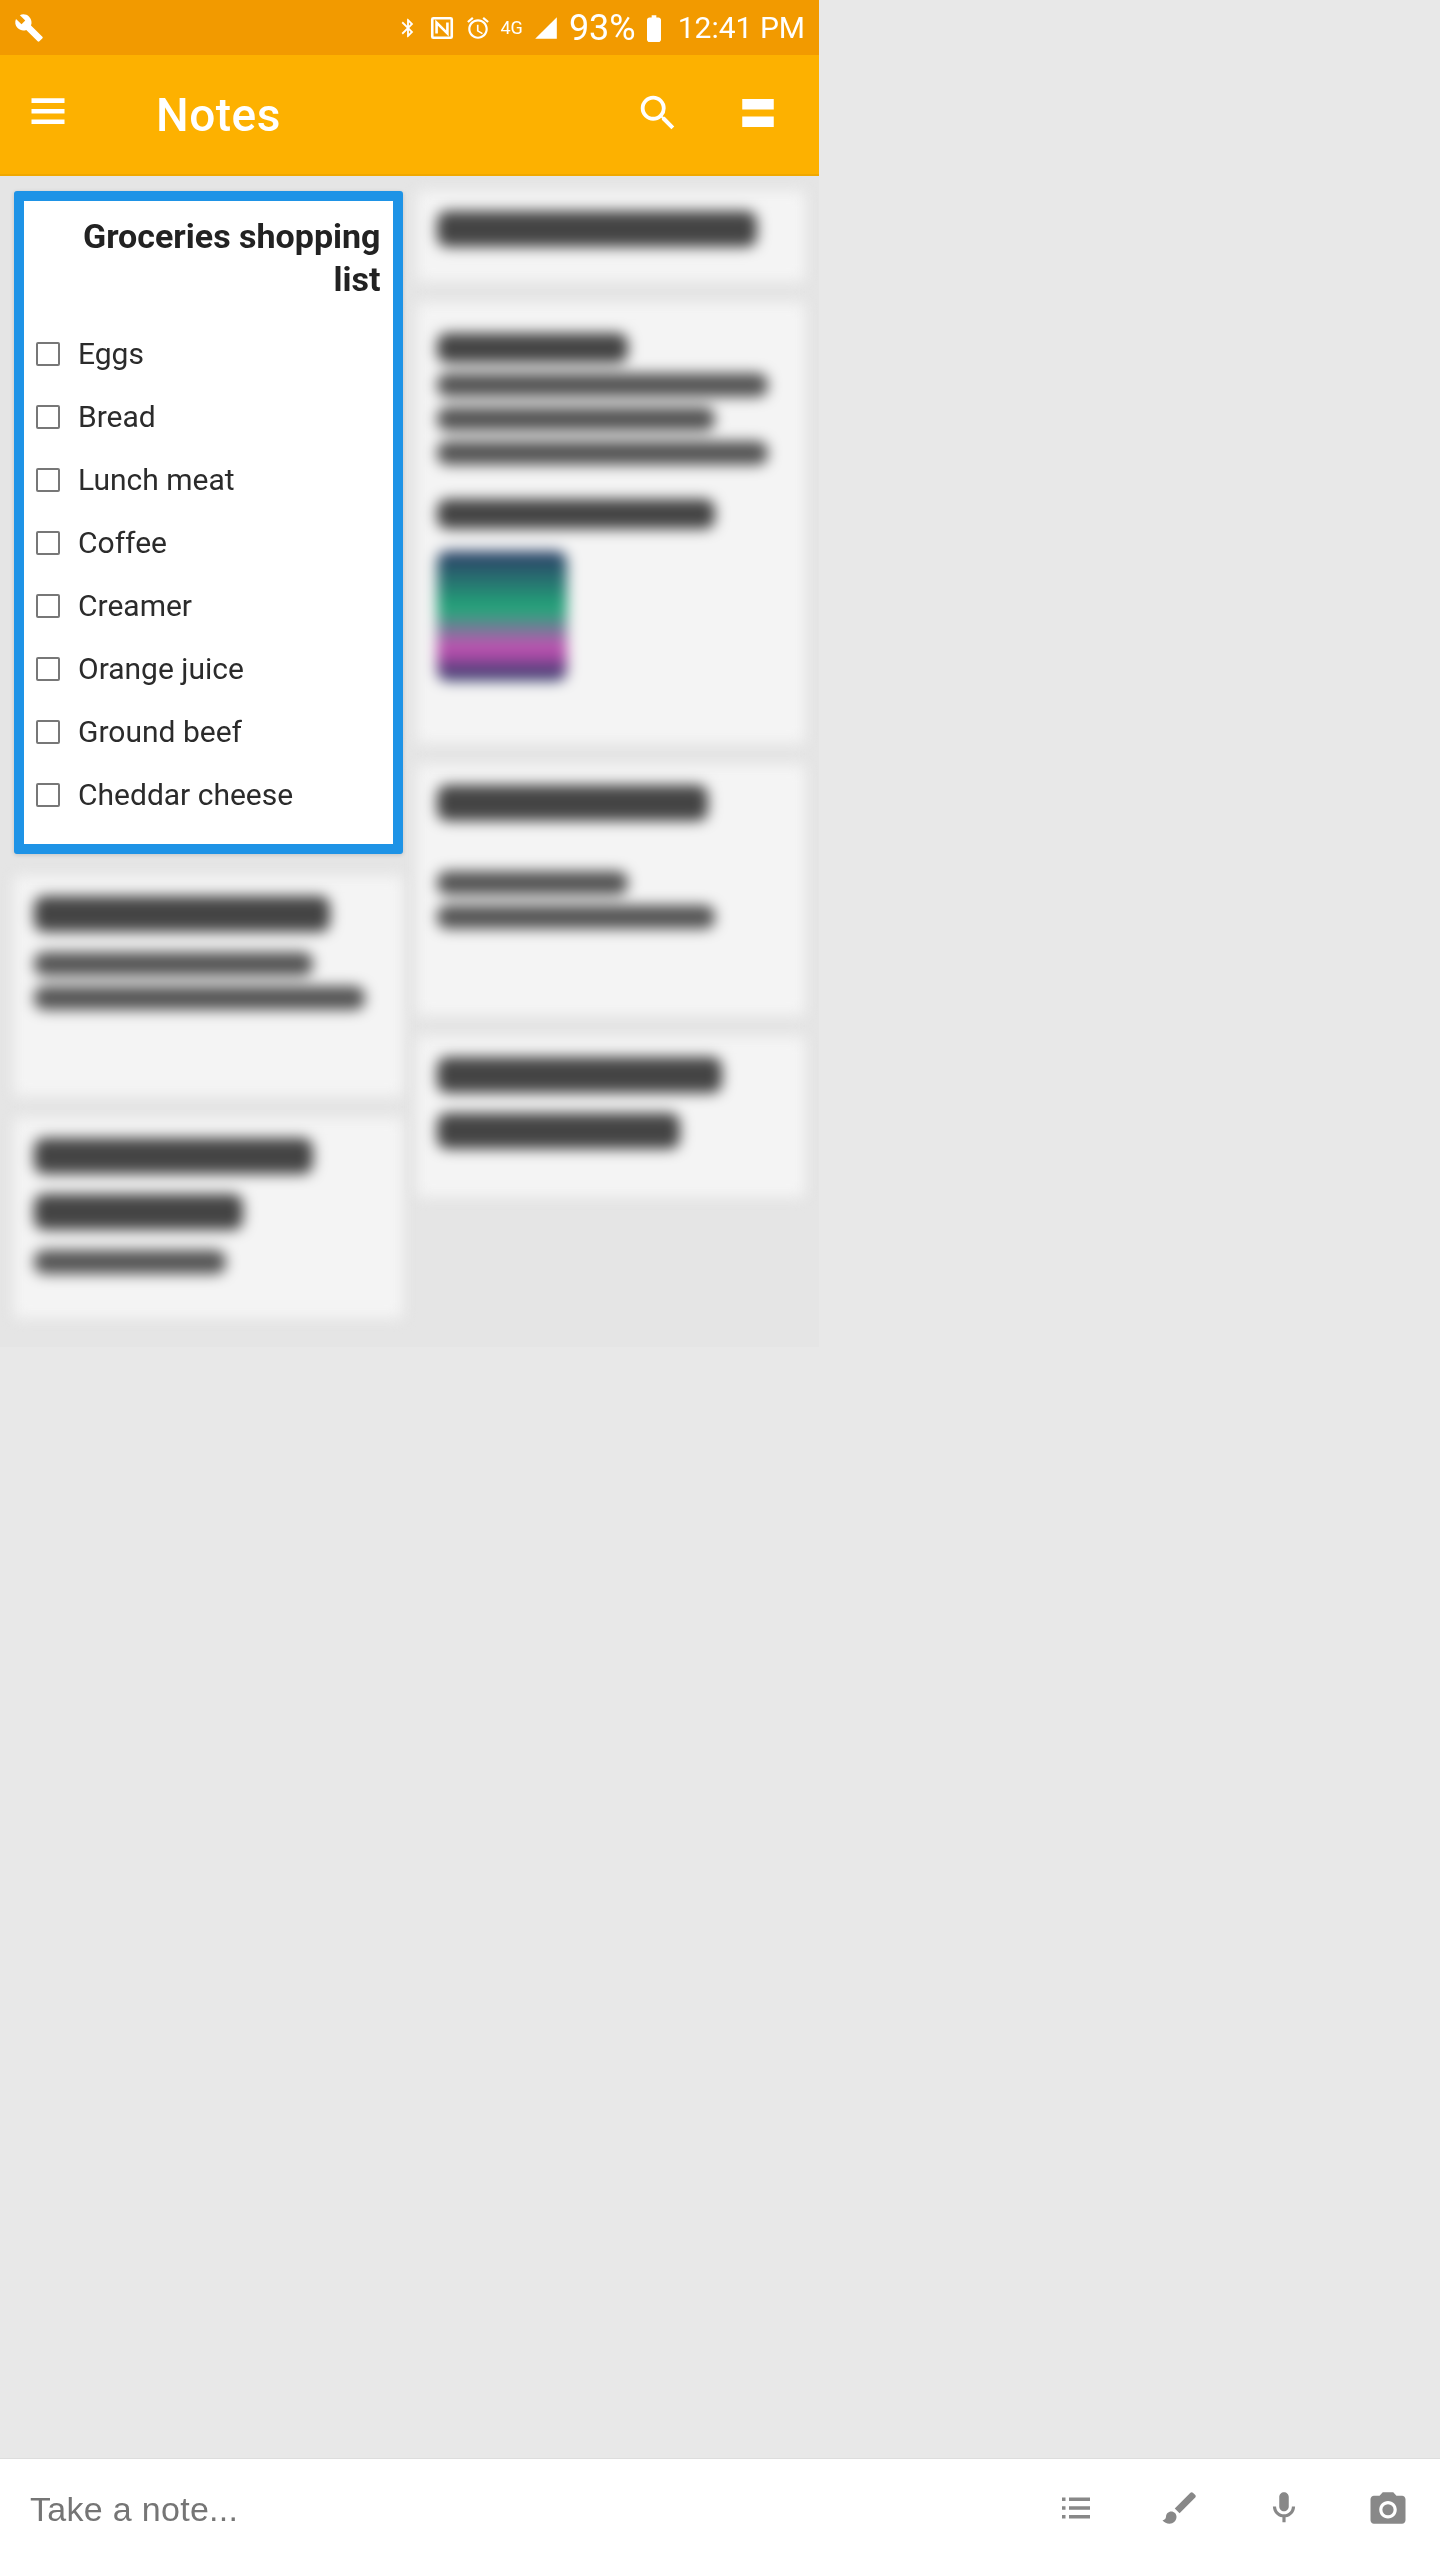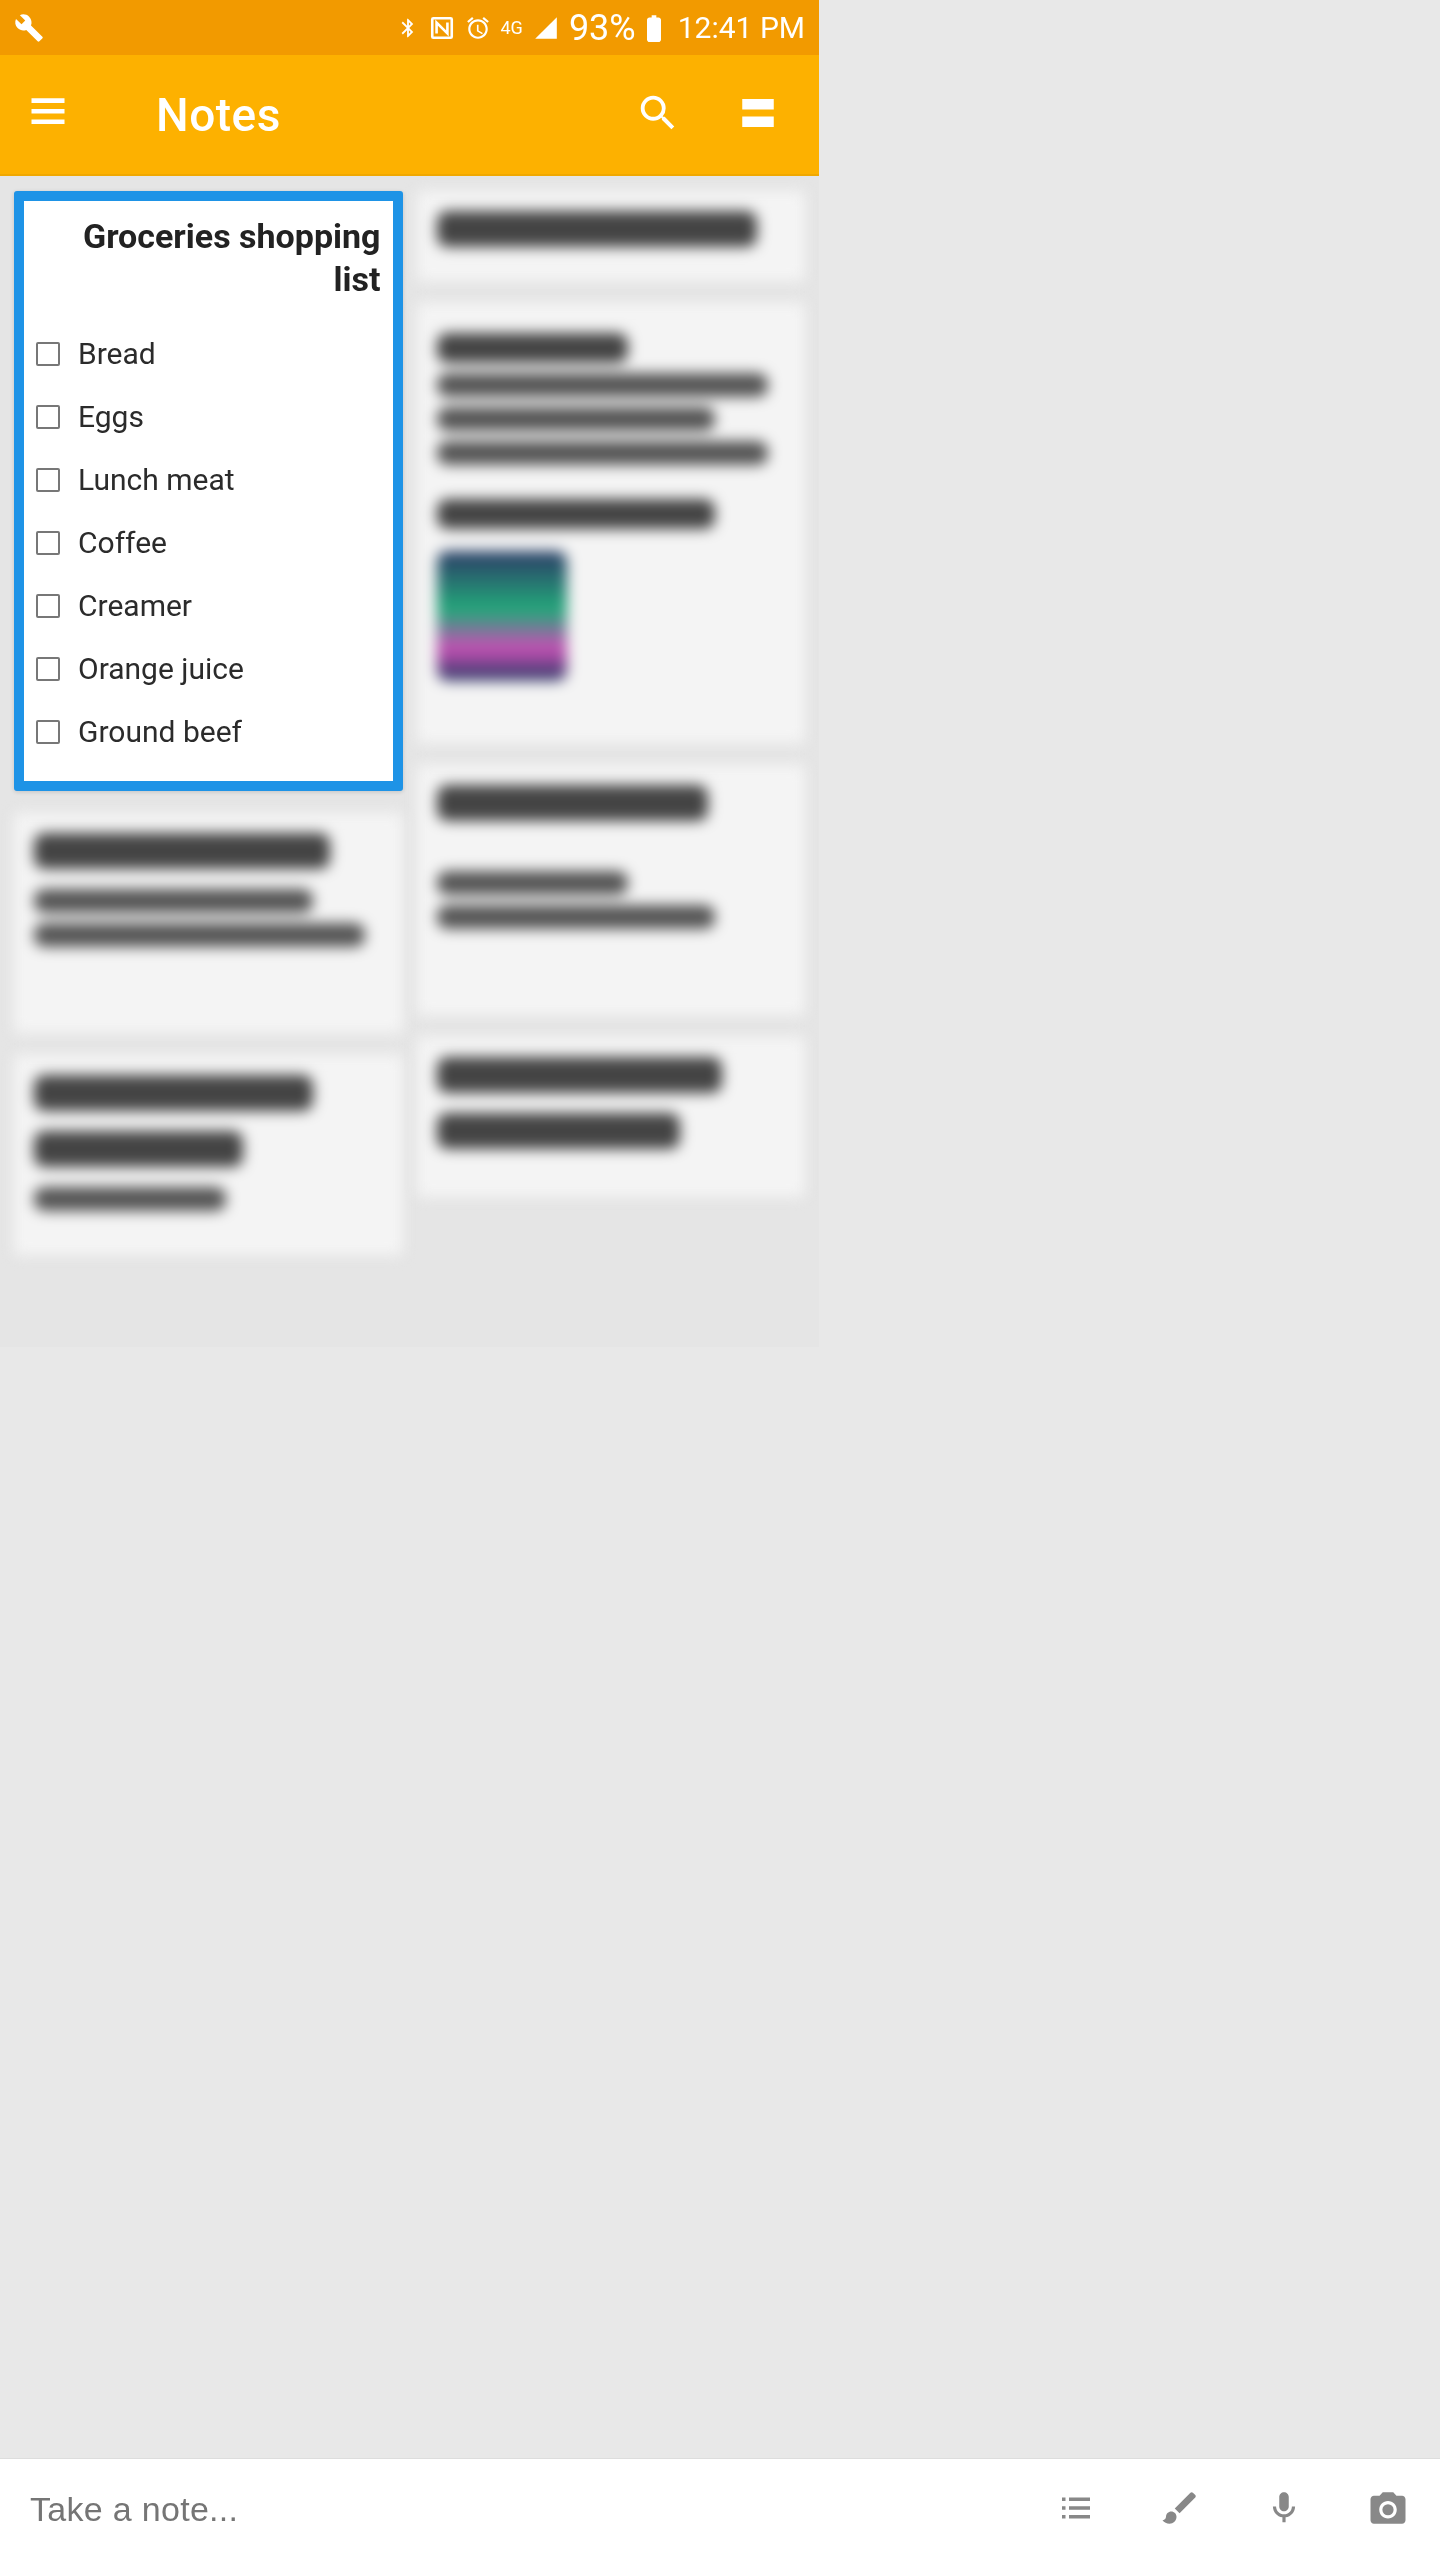--- a/index.html
+++ b/index.html
@@ -194,45 +194,49 @@
 
 <div class="content">
   <div class="columns">
     <div class="col">
 
       <div class="card selected">
         <div class="card-title">Groceries shopping list</div>
         <ul class="checklist">
           <li>
               <span class="checkbox"></span>
+              <span>Eggs</span>
+            </li>
+          <li>
+              <span class="checkbox"></span>
               <span>Bread</span>
             </li>
           <li>
               <span class="checkbox"></span>
-              <span>Eggs</span>
-            </li>
-          <li>
-              <span class="checkbox"></span>
               <span>Lunch meat</span>
             </li>
           <li>
               <span class="checkbox"></span>
               <span>Coffee</span>
             </li>
           <li>
               <span class="checkbox"></span>
               <span>Creamer</span>
             </li>
           <li>
               <span class="checkbox"></span>
               <span>Orange juice</span>
             </li>
           <li>
               <span class="checkbox"></span>
               <span>Ground beef</span>
+            </li>
+          <li>
+              <span class="checkbox"></span>
+              <span>Cheddar cheese</span>
             </li>
         </ul>
       </div>
 
       <div class="blur-card" style="height:220px;">
         <div class="blur-title" style="width:85%"></div>
         <div class="blur-line med"></div>
         <div class="blur-line long"></div>
       </div>
       <div class="blur-card" style="height:200px;">

